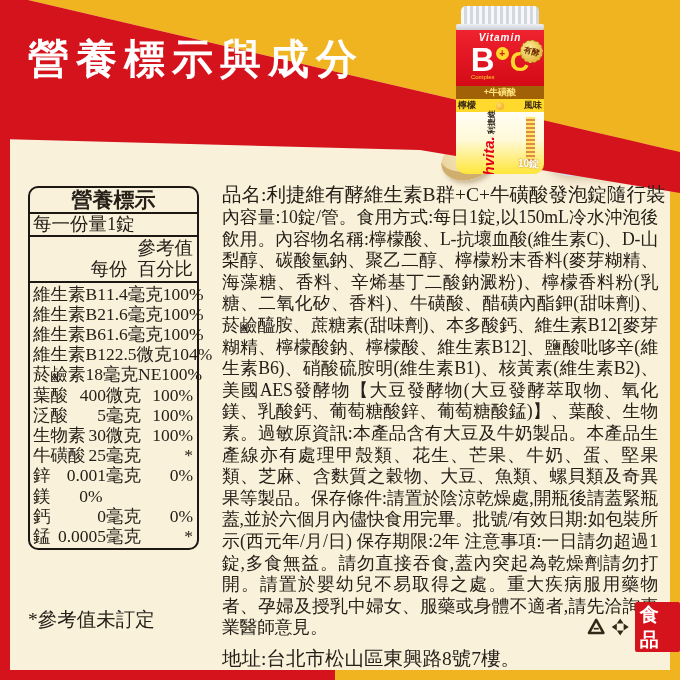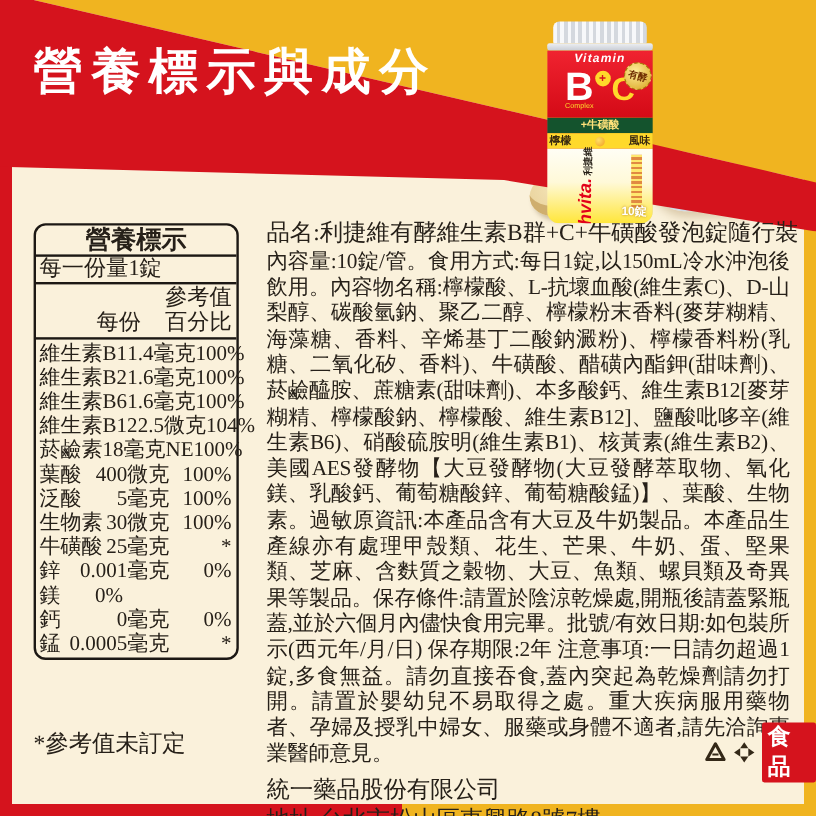--- a/index.html
+++ b/index.html
@@ -18,40 +18,40 @@
   .banner-gold{position:absolute;inset:0;background:#f0b420;
       clip-path:polygon(28px 0,680px 0,680px 152px);}
   .banner-red{position:absolute;inset:0;background:#d5131d;
       clip-path:polygon(0 0,28px 0,680px 152px,680px 193px,420px 150px,0 139px);}
   .page-title{position:absolute;left:28px;top:32px;z-index:3;color:#ffffff;
       font-family:"Liberation Sans","DejaVu Sans",sans-serif;font-weight:900;
       font-size:41px;letter-spacing:7px;}
 
   
   .product{position:absolute;z-index:4;}
-  .tube{left:456px;top:18px;width:88px;height:152px;}
+  .tube{left:456px;top:6px;width:88px;height:152px;}
   .tube-cap{height:18px;width:78px;margin:0 auto;border-radius:5px 5px 1px 1px;
       background:repeating-linear-gradient(90deg,#f7f8fa 0 3px,#d4d8de 3px 6px);}
   .tube-lip{height:6px;width:88px;border-radius:2px;background:linear-gradient(#eef0f3,#c9cdd5);}
   .tube-body{height:144px;width:88px;border-radius:0 0 10px 10px;overflow:hidden;
       display:flex;flex-direction:column;box-shadow:inset -10px 0 10px rgba(0,0,0,.12),inset 8px 0 8px rgba(255,255,255,.18);}
   .tube-red{height:56px;background:linear-gradient(180deg,#f02330,#d40a16);position:relative;
       font-family:"Liberation Sans","DejaVu Sans",sans-serif;color:#fff;text-align:center;}
   .tube-vitamin{font-size:10px;font-weight:bold;font-style:italic;letter-spacing:1px;padding-top:2px;}
   .tube-bc{display:flex;align-items:flex-start;justify-content:center;line-height:1;}
   .tube-b{font-size:33px;font-weight:900;}
   .tube-plus{width:13px;height:13px;border-radius:50%;background:#ffd92b;color:#d5131d;
       font-size:10px;line-height:13px;font-weight:bold;margin:4px 1px 0;}
   .tube-c{font-size:27px;font-weight:900;color:#ffd92b;margin-top:6px;}
   .tube-complex{display:block;font-size:6px;color:#ffd92b;margin-top:-2px;}
   .tube-badge{position:absolute;top:10px;right:1px;width:23px;height:23px;border-radius:50%;
       background:radial-gradient(circle at 35% 35%,#ffec9a,#d9a520);border:1px dashed #a8790b;
       color:#6f2d00;font-size:8px;font-weight:bold;display:flex;align-items:center;justify-content:center;
       transform:rotate(14deg);box-sizing:border-box;}
-  .tube-black{height:13px;background:#14532d;color:#ffe27a;text-align:center;font-size:9px;
+  .tube-black{height:13px;background:#a16207;color:#ffe27a;text-align:center;font-size:9px;
       line-height:13px;font-weight:bold;font-family:"Liberation Sans","DejaVu Sans",sans-serif;}
   .tube-flavor{height:13px;background:#ffd92b;color:#3a2a10;display:flex;align-items:center;
       justify-content:center;gap:20px;font-size:9px;font-weight:bold;
       font-family:"Liberation Sans","DejaVu Sans",sans-serif;}
   .lemon-dot{width:8px;height:8px;border-radius:50%;background:radial-gradient(circle at 35% 35%,#ffe066,#f29c1f);}
   .tube-lower{flex:1;position:relative;background:linear-gradient(180deg,#fffef5 0%,#fff9d8 45%,#ffe63a 100%);}
   .tube-brand{position:absolute;left:-12px;top:34px;transform:rotate(-90deg);white-space:nowrap;
       font-family:"Liberation Sans","DejaVu Sans",sans-serif;font-weight:900;font-style:italic;
       font-size:15px;color:#e2001a;}
   .tube-brand .zh{font-size:8px;color:#241d14;font-style:normal;margin-left:2px;}
@@ -74,21 +74,21 @@
       box-shadow:inset 0 -9px 0 #cfae6e,2px 4px 4px rgba(90,60,10,.3);}
 
   
   .ntable{position:absolute;left:28px;top:186px;width:171px;z-index:3;border:2.5px solid #1c1814;
       border-radius:10px;box-sizing:border-box;}
   .nt-title{text-align:center;font-weight:bold;font-size:21px;line-height:24px;
       border-bottom:2.5px solid #1c1814;}
   .nt-serving{font-size:18.5px;line-height:20.5px;padding:0 3px;border-bottom:2.5px solid #1c1814;}
   .nt-header{font-size:18.5px;line-height:21px;padding:1px 4px 1px 0;text-align:right;
       border-bottom:2.5px solid #1c1814;}
-  .nt-header .h3{display:flex;justify-content:flex-end;gap:20px;}
+  .nt-header .h3{display:flex;justify-content:flex-end;gap:10px;}
   .nt-rows{padding:1px 0 2px;}
   .nt-row{display:flex;align-items:baseline;font-size:17.5px;line-height:20.2px;padding:0 4px 0 3px;}
   .nt-name{white-space:nowrap;text-align:right;}
   .nt-amt{flex:1;text-align:right;white-space:nowrap;}
   .nt-dv{width:52px;text-align:right;white-space:nowrap;}
   .nt-footnote{position:absolute;left:28px;top:606px;font-size:19.5px;z-index:3;}
 
   
   .info{position:absolute;left:222px;top:184px;width:436px;z-index:3;}
   .info-name{font-size:19.5px;line-height:22px;white-space:nowrap;}
@@ -227,21 +227,20 @@
           <span class="nt-dv">*</span>
         </div>
     </div>
   </div>
   <div class="nt-footnote">*參考值未訂定</div>
 
   <div class="info">
     <div class="info-name">品名:利捷維有酵維生素B群+C+牛磺酸發泡錠隨行裝</div>
     <div class="info-body">內容量:10錠/管。食用方式:每日1錠,以150mL冷水沖泡後飲用。內容物名稱:檸檬酸、L-抗壞血酸(維生素C)、D-山梨醇、碳酸氫鈉、聚乙二醇、檸檬粉末香料(麥芽糊精、海藻糖、香料、辛烯基丁二酸鈉澱粉)、檸檬香料粉(乳糖、二氧化矽、香料)、牛磺酸、醋磺內酯鉀(甜味劑)、菸鹼醯胺、蔗糖素(甜味劑)、本多酸鈣、維生素B12[麥芽糊精、檸檬酸鈉、檸檬酸、維生素B12]、鹽酸吡哆辛(維生素B6)、硝酸硫胺明(維生素B1)、核黃素(維生素B2)、美國AES發酵物【大豆發酵物(大豆發酵萃取物、氧化鎂、乳酸鈣、葡萄糖酸鋅、葡萄糖酸錳)】、葉酸、生物素。過敏原資訊:本產品含有大豆及牛奶製品。本產品生產線亦有處理甲殼類、花生、芒果、牛奶、蛋、堅果類、芝麻、含麩質之穀物、大豆、魚類、螺貝類及奇異果等製品。保存條件:請置於陰涼乾燥處,開瓶後請蓋緊瓶蓋,並於六個月內儘快食用完畢。批號/有效日期:如包裝所示(西元年/月/日) 保存期限:2年 注意事項:一日請勿超過1錠,多食無益。請勿直接吞食,蓋內突起為乾燥劑請勿打開。請置於嬰幼兒不易取得之處。重大疾病服用藥物者、孕婦及授乳中婦女、服藥或身體不適者,請先洽詢專業醫師意見。</div>
     <div class="info-company">
-      <div>統一藥品股份有限公司</div>
       <div>地址:台北市松山區東興路8號7樓。</div>
 
     </div>
   </div>
 
   <div class="badges">
     <svg class="ricon" viewBox="0 0 24 24">
       <path d="M12 3.5 L20.5 19 H3.5 Z" fill="none" stroke="#332817" stroke-width="3" stroke-linejoin="round"></path>
       <path d="M9 14 h6" stroke="#332817" stroke-width="2"></path>
     </svg>

